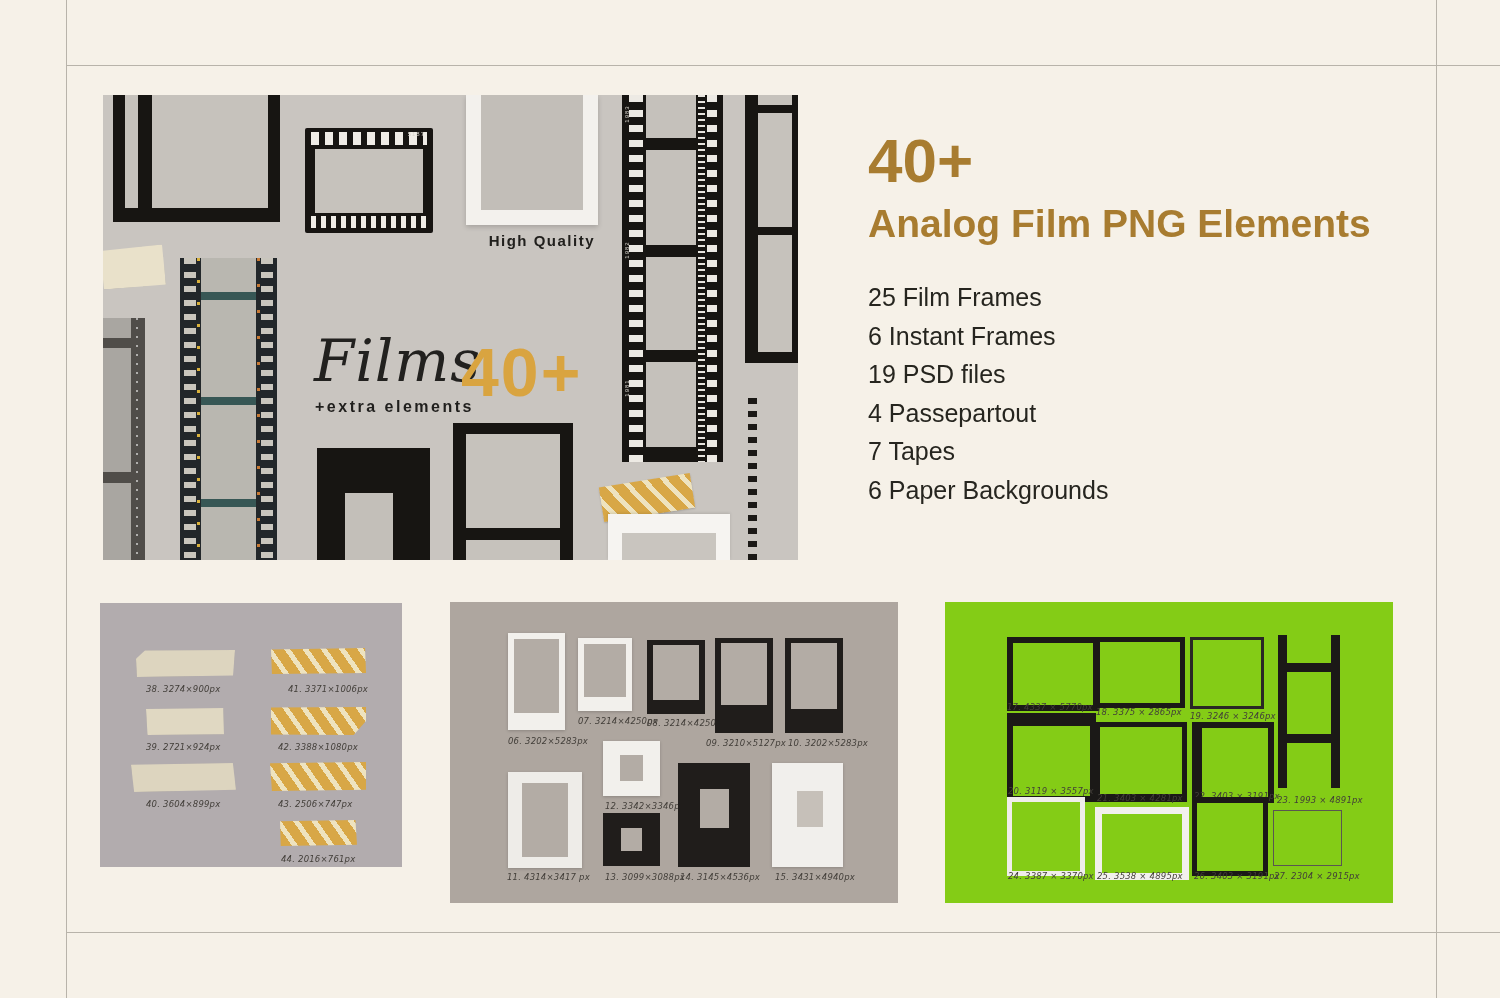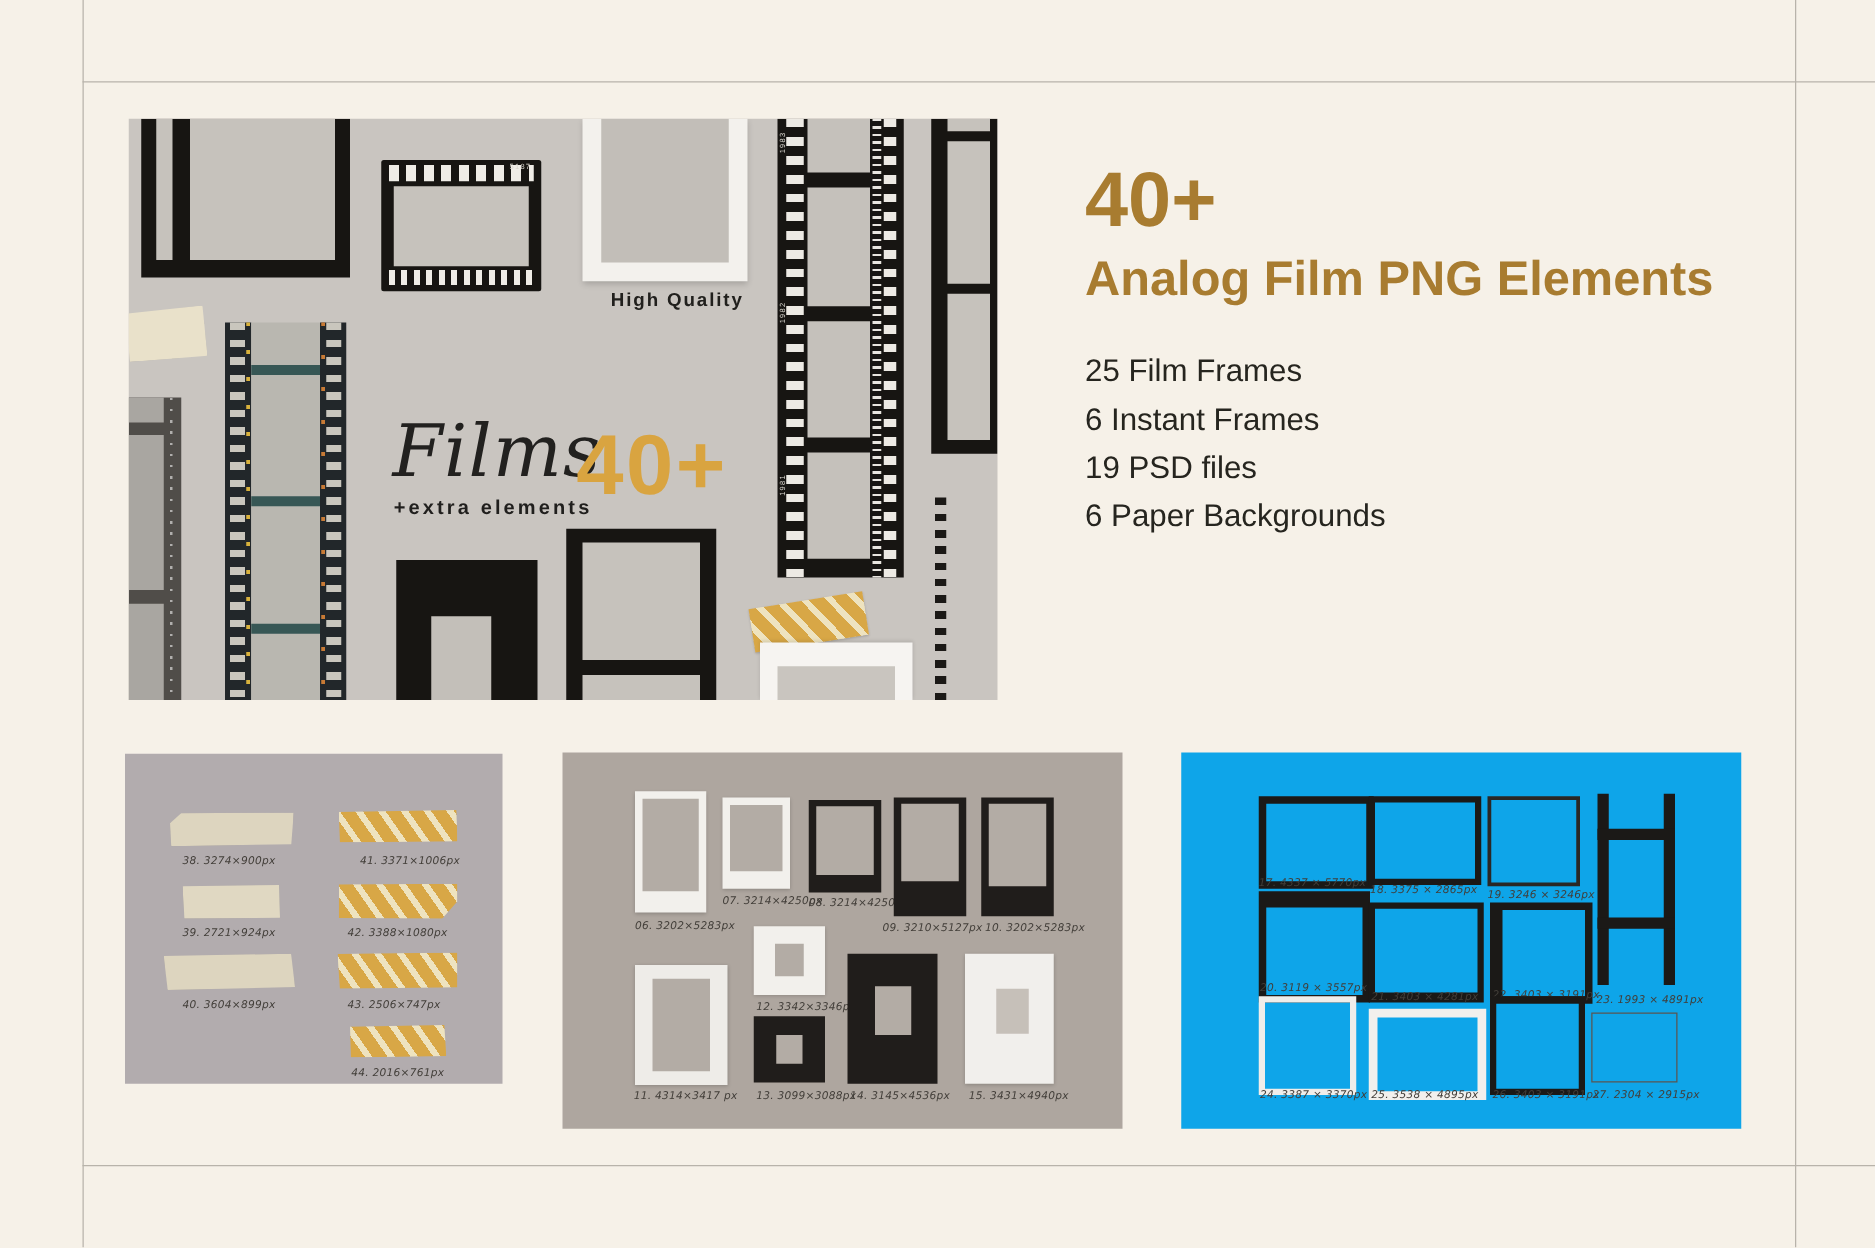--- a/index.html
+++ b/index.html
@@ -26,21 +26,21 @@
   .t-extra{position:absolute;font-size:16px;font-weight:700;letter-spacing:2.5px;color:#201f1d;}
   .code{position:absolute;color:#d8d4cc;font-size:6px;letter-spacing:1px;}
   
   .info-count{position:absolute;left:868px;top:130px;font-size:62px;font-weight:600;color:#a87c30;line-height:1;}
   .info-heading{position:absolute;left:868px;top:203px;font-size:39px;font-weight:600;color:#a87c30;line-height:1.1;white-space:nowrap;}
   .info-list{position:absolute;left:868px;top:278px;margin:0;padding:0;list-style:none;font-size:25px;color:#26251f;line-height:38.5px;}
   
   .panel{position:absolute;overflow:hidden;}
   #panel-tapes{left:100px;top:603px;width:302px;height:264px;background:#b2acae;}
   #panel-instant{left:450px;top:602px;width:448px;height:301px;background:#aea69f;}
-  #panel-frames{left:945px;top:602px;width:448px;height:301px;background:#0ea5e9;}
+  #panel-frames{left:945px;top:602px;width:448px;height:301px;background:#84cc16;}
   .lbl{position:absolute;font-style:italic;font-size:8.5px;color:#423e39;letter-spacing:.2px;white-space:nowrap;font-family:"DejaVu Sans",sans-serif;}
   .wframe{position:absolute;background:#f2f0ec;box-shadow:0 1px 3px rgba(0,0,0,.2);}
   .bframe{position:absolute;background:#201d1b;}
   .wwin{position:absolute;background:#b3aca5;}
   .oframe{position:absolute;background:transparent;}
 </style>
 </head>
 <body>
 
 <div class="rule" style="left:66px;top:0;width:1px;height:998px;"></div>
@@ -129,20 +129,22 @@
   <div class="t-40" style="left:358px;top:243px;">40+</div>
   <div class="t-extra" style="left:212px;top:303px;">+extra elements</div>
 </div>
 
 <div class="info-count">40+</div>
 <div class="info-heading">Analog Film PNG Elements</div>
 <ul class="info-list">
   <li>25 Film Frames</li>
   <li>6 Instant Frames</li>
   <li>19 PSD files</li>
+  <li>4 Passepartout</li>
+  <li>7 Tapes</li>
   <li>6 Paper Backgrounds</li>
 </ul>
 
 <div id="panel-tapes" class="panel">
   <div class="plaintape" style="left:36px;top:47px;width:99px;height:27px;clip-path:polygon(0 32%,9% 2%,100% 0,98% 94%,1% 100%);"></div>
   <span class="lbl" style="left:46px;top:81px;">38. 3274×900px</span>
   <div class="plaintape" style="left:46px;top:105px;width:78px;height:27px;background:#e0d8c2;clip-path:polygon(0 4%,99% 0,100% 97%,2% 100%);"></div>
   <span class="lbl" style="left:46px;top:139px;">39. 2721×924px</span>
   <div class="plaintape" style="left:31px;top:160px;width:105px;height:29px;clip-path:polygon(0 6%,97% 0,100% 92%,3% 100%);"></div>
   <span class="lbl" style="left:46px;top:196px;">40. 3604×899px</span>

